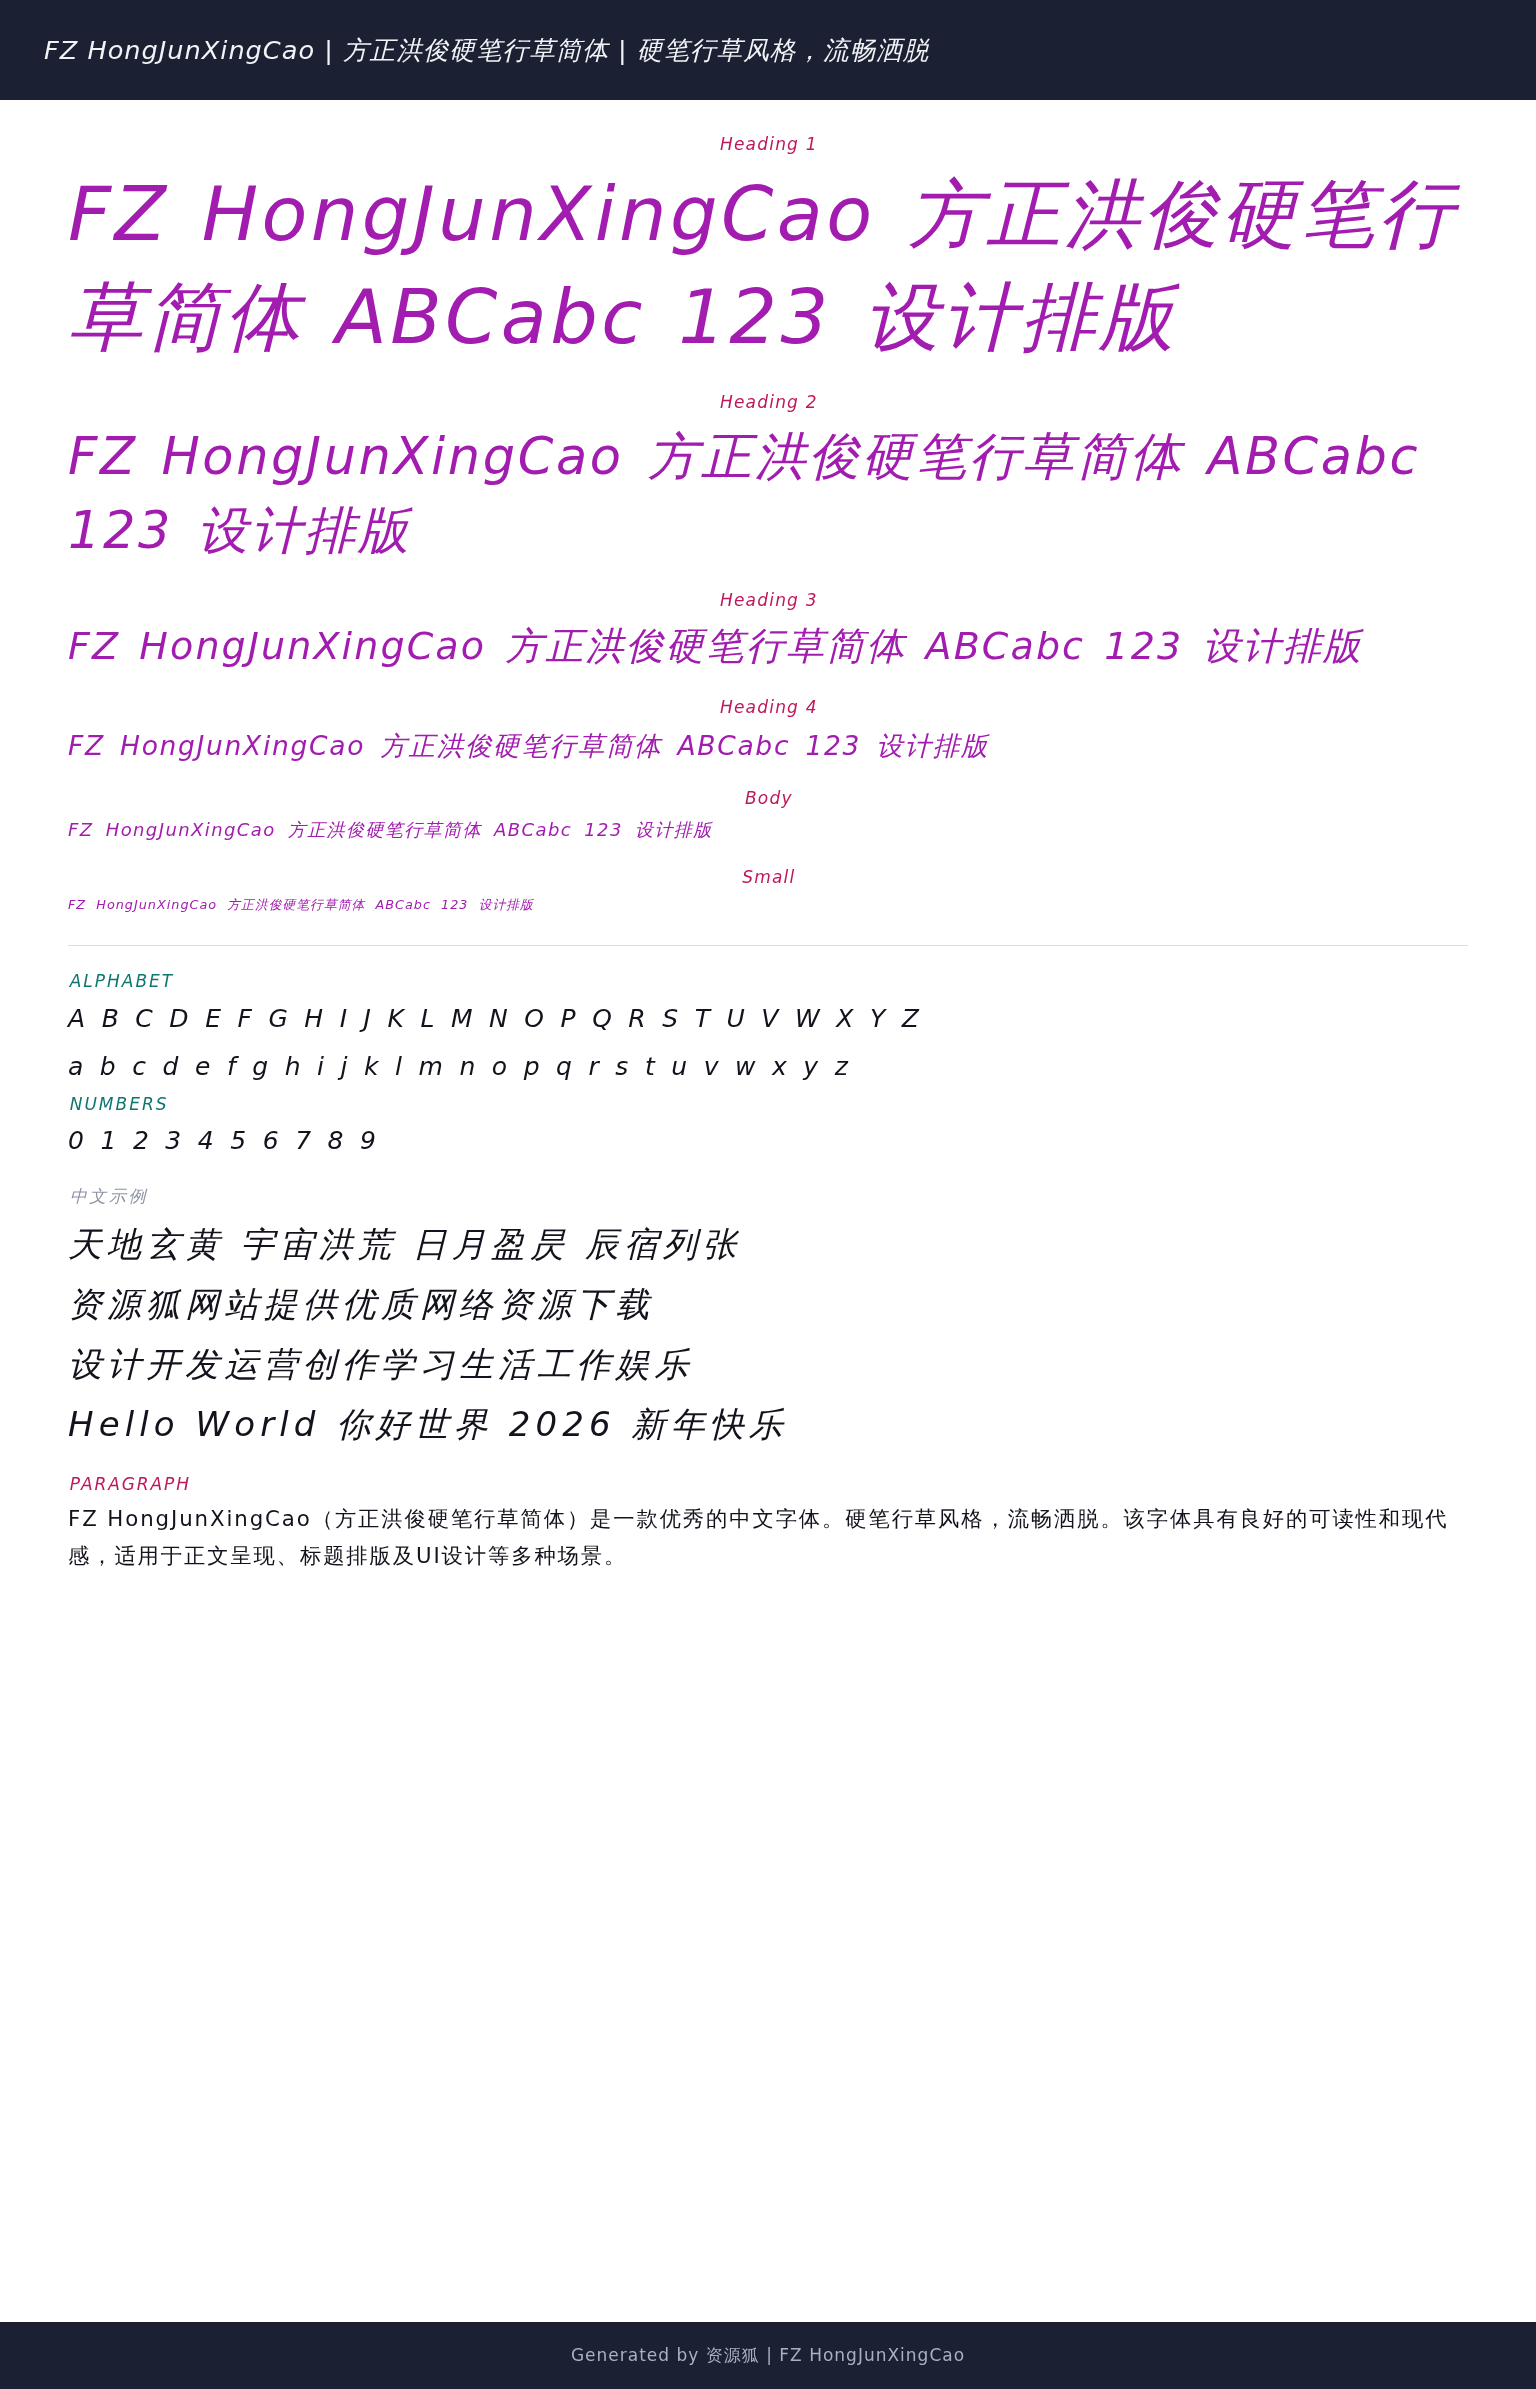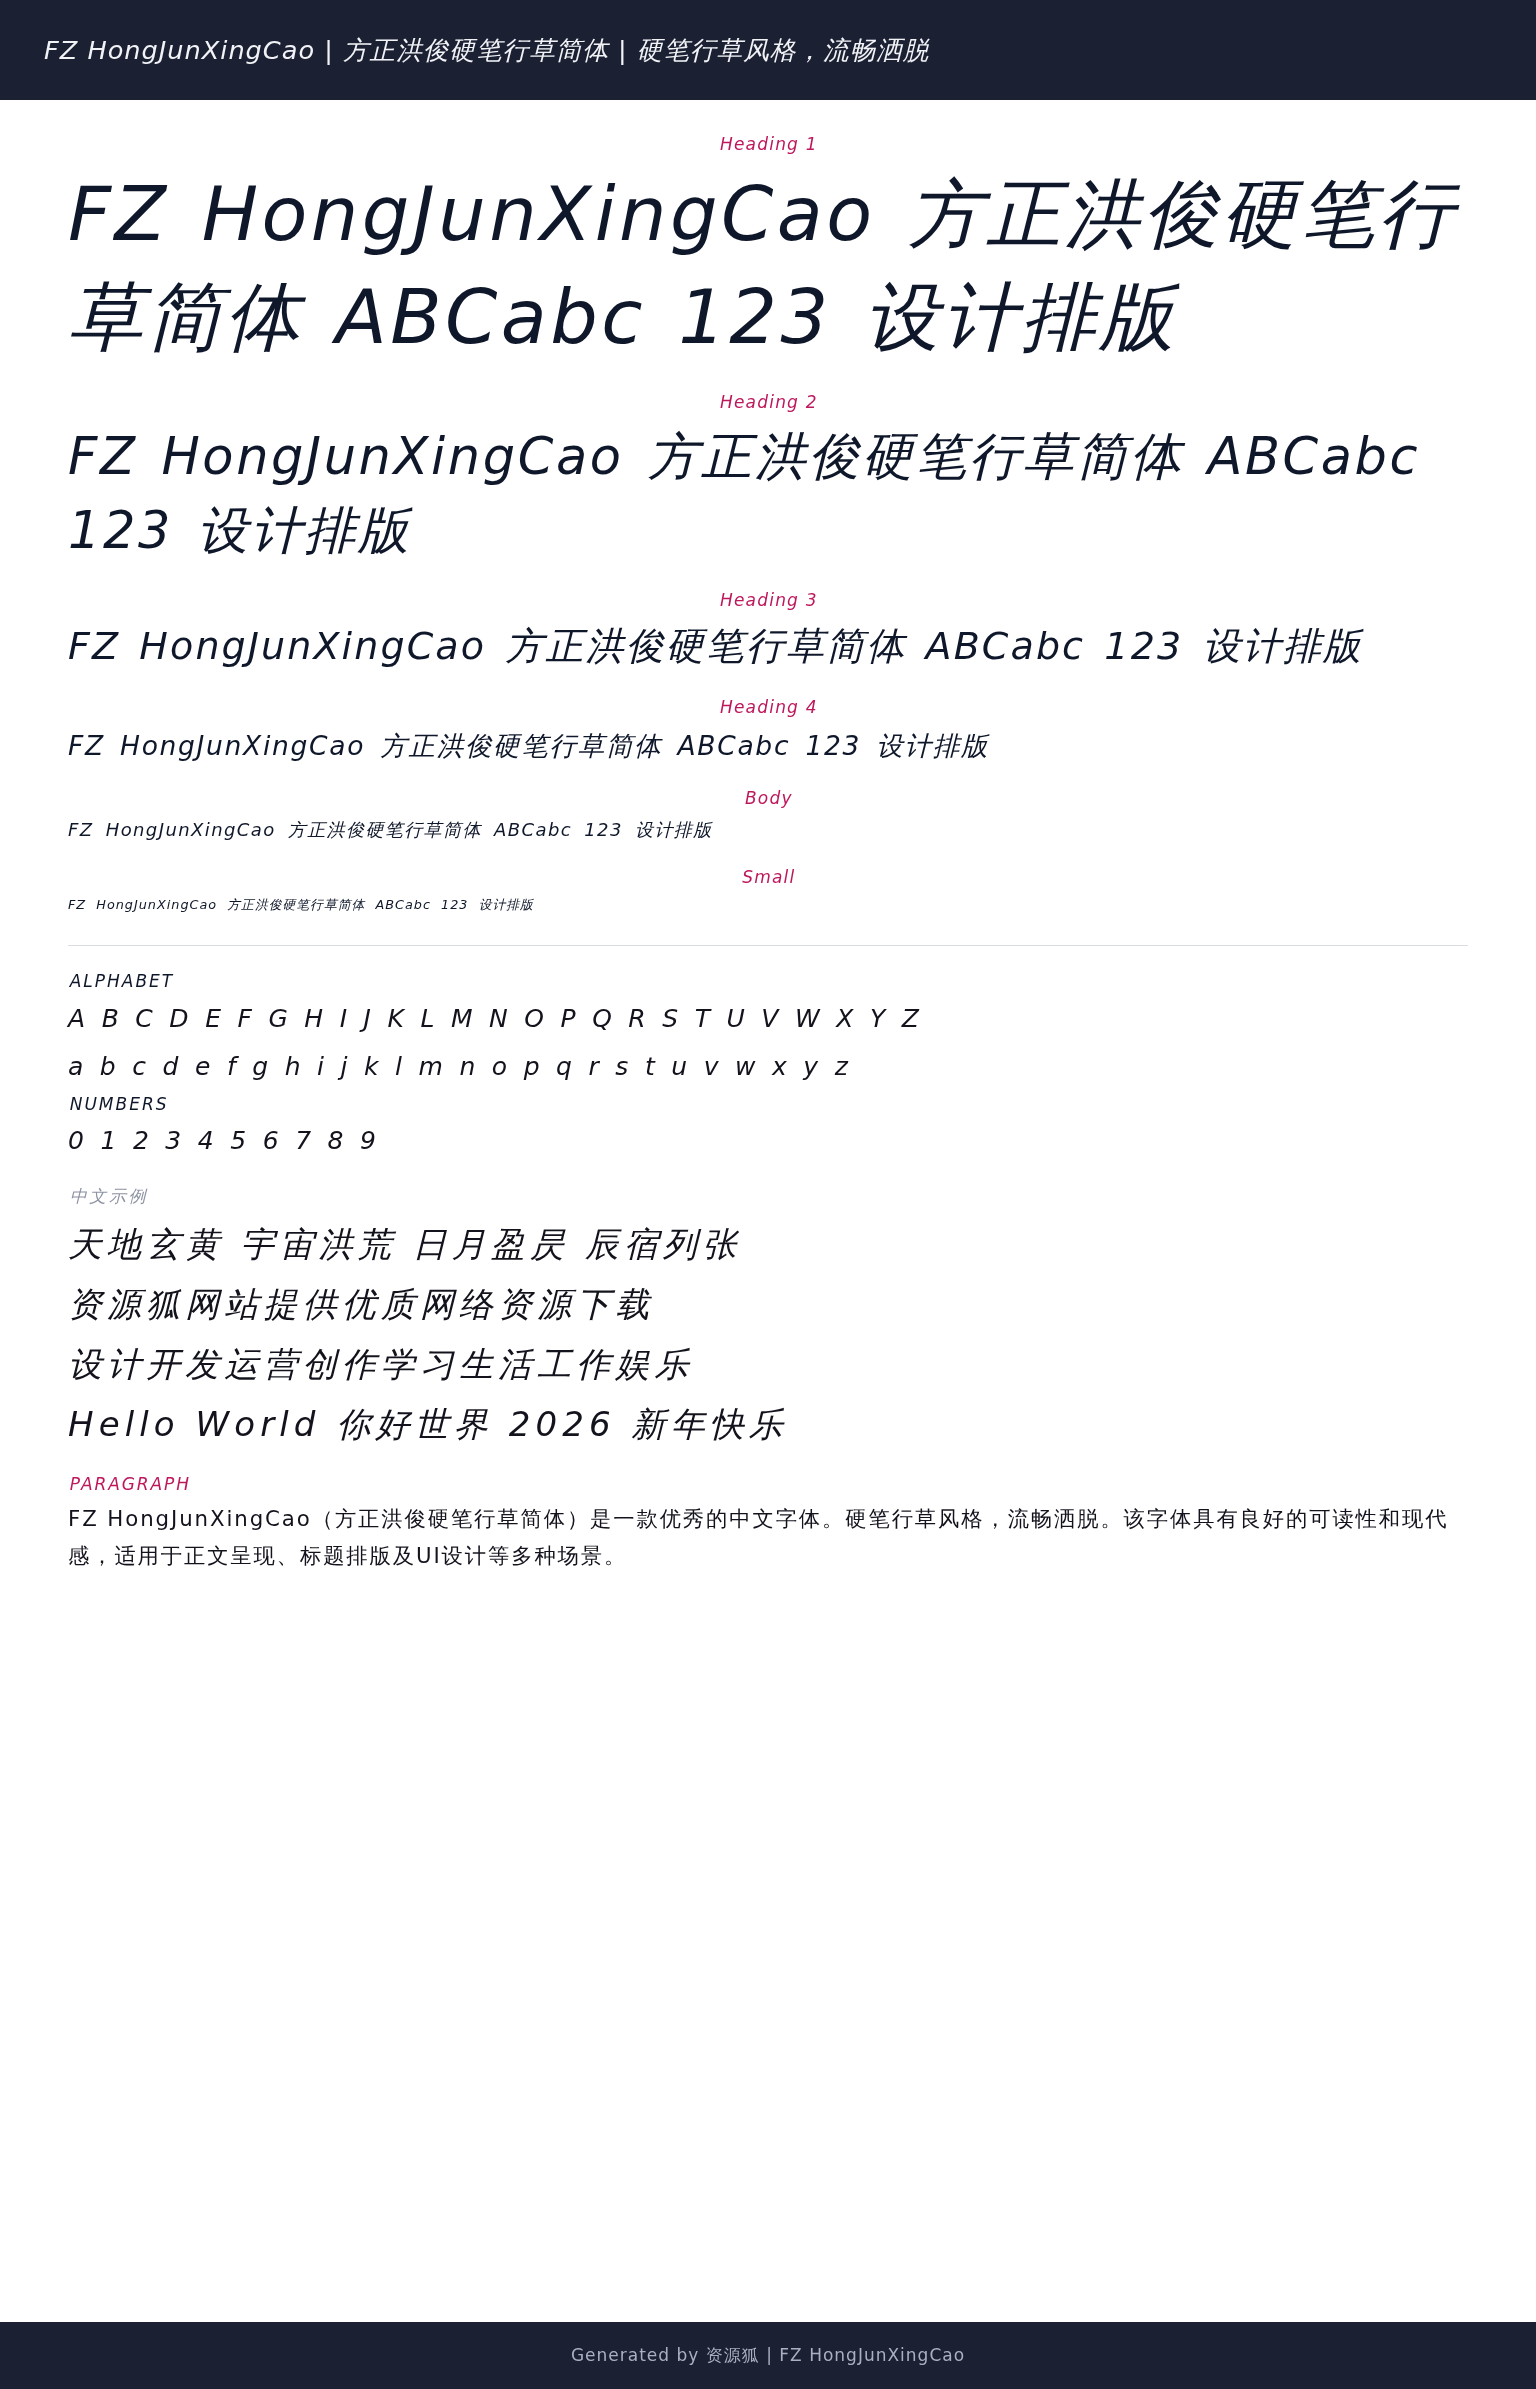--- a/index.html
+++ b/index.html
@@ -41,21 +41,21 @@
     font-style: italic;
     color: #be185d;
     letter-spacing: 1.2px;
     margin: 0 0 8.5px 1.7px;
     font-family: "DejaVu Sans", sans-serif;
     text-align: center;
   }
 
   .specimen {
     font-style: italic;
-    color: #0f172a;
+    color: #a21caf;
     line-height: 1.5;
     letter-spacing: 1.7px;
     word-spacing: 5.1px;
     font-family: "DejaVu Sans", sans-serif;
   }
 
   .h1 { font-size: 75px; line-height: 1.38; letter-spacing: 3.4px; margin-bottom: 22px; }
   .h2 { font-size: 51px; line-height: 1.45; letter-spacing: 2.6px; margin-bottom: 19px; }
   .h3 { font-size: 38px; line-height: 1.5;  letter-spacing: 2.1px; margin-bottom: 17px; }
   .h4 { font-size: 26.5px; line-height: 1.5;  letter-spacing: 1.7px; margin-bottom: 15.4px; }
@@ -66,21 +66,21 @@
 
   .divider {
     border: none;
     border-top: 0.9px solid #d9dce3;
     margin: 29px 0 25.6px 0;
   }
 
   .sec-label {
     font-size: 17px;
     font-style: italic;
-    color: #0f172a;
+    color: #0f766e;
     letter-spacing: 2px;
     margin: 0 0 5.1px 1.7px;
   }
 
   .glyph-row {
     font-size: 25px;
     font-style: italic;
     letter-spacing: 4.3px;
     color: #12131c;
     line-height: 1.75;

